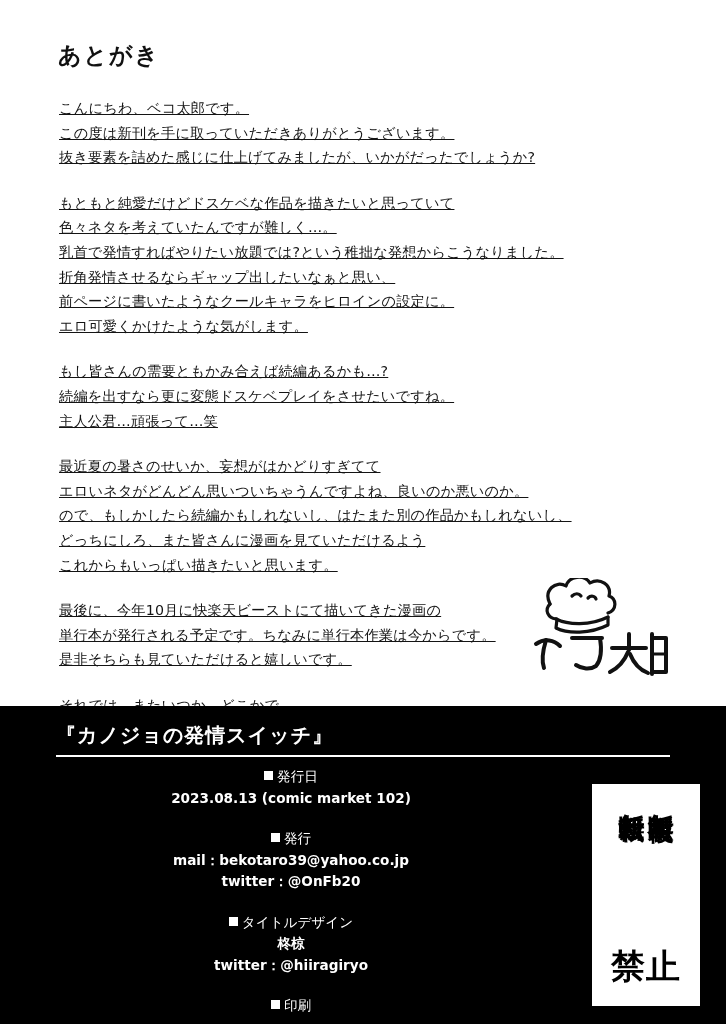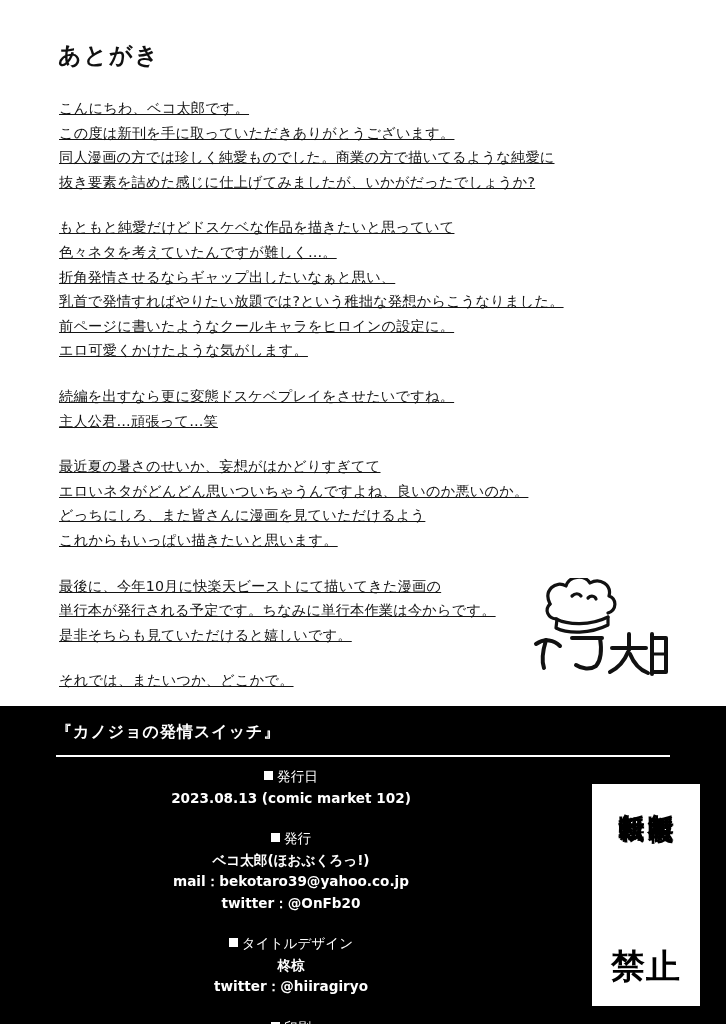--- a/index.html
+++ b/index.html
@@ -82,21 +82,21 @@
     width: 726px;
     height: 318px;
     background: #000000;
     color: #ffffff;
     box-sizing: border-box;
   }
   .colophon-title {
     position: absolute;
     left: 56px;
     top: 16px;
-    font-size: 16px;
+    font-size: 20px;
     font-weight: bold;
     letter-spacing: 1px;
     color: #ffffff;
   }
   .colophon-rule {
     position: absolute;
     left: 56px;
     top: 49px;
     width: 614px;
     height: 2px;
@@ -186,41 +186,42 @@
 
   <div class="afterword">
 
     <div class="afterword-title">あとがき</div>
 
     <div class="afterword-body">
 
       <p class="para">
         <span class="line">こんにちわ、ベコ太郎です。</span>
         <span class="line">この度は新刊を手に取っていただきありがとうございます。</span>
-        <span class="line">同人漫画の方では珍しく純愛ものでした。商業の方で描いてるような純愛に</span>
         <span class="line">抜き要素を詰めた感じに仕上げてみましたが、いかがだったでしょうか?</span>
       </p>
 
       <p class="para">
         <span class="line">もともと純愛だけどドスケベな作品を描きたいと思っていて</span>
         <span class="line">色々ネタを考えていたんですが難しく…。</span>
+        <span class="line">乳首で発情すればやりたい放題では?という稚拙な発想からこうなりました。</span>
         <span class="line">折角発情させるならギャップ出したいなぁと思い、</span>
-        <span class="line">乳首で発情すればやりたい放題では?という稚拙な発想からこうなりました。</span>
         <span class="line">前ページに書いたようなクールキャラをヒロインの設定に。</span>
         <span class="line">エロ可愛くかけたような気がします。</span>
       </p>
 
       <p class="para">
+        <span class="line">もし皆さんの需要ともかみ合えば続編あるかも…?</span>
         <span class="line">続編を出すなら更に変態ドスケベプレイをさせたいですね。</span>
         <span class="line">主人公君…頑張って…笑</span>
       </p>
 
       <p class="para">
         <span class="line">最近夏の暑さのせいか、妄想がはかどりすぎてて</span>
         <span class="line">エロいネタがどんどん思いついちゃうんですよね、良いのか悪いのか。</span>
+        <span class="line">ので、もしかしたら続編かもしれないし、はたまた別の作品かもしれないし、</span>
         <span class="line">どっちにしろ、また皆さんに漫画を見ていただけるよう</span>
         <span class="line">これからもいっぱい描きたいと思います。</span>
       </p>
 
       <p class="para">
         <span class="line">最後に、今年10月に快楽天ビーストにて描いてきた漫画の</span>
         <span class="line">単行本が発行される予定です。ちなみに単行本作業は今からです。</span>
         <span class="line">是非そちらも見ていただけると嬉しいです。</span>
       </p>
 
@@ -269,21 +270,20 @@
 
     <div class="colophon-blocks">
 
       <div class="cblock">
         <span class="cheading"><span class="sq"></span><span>発行日</span></span>
         <span class="cline">2023.08.13 (comic market 102)</span>
       </div>
 
       <div class="cblock">
         <span class="cheading"><span class="sq"></span><span>発行</span></span>
-        <span class="cline">ベコ太郎(ほおぶくろっ!)</span>
         <span class="cline">mail：bekotaro39@yahoo.co.jp</span>
         <span class="cline">twitter：@OnFb20</span>
       </div>
 
       <div class="cblock">
         <span class="cheading"><span class="sq"></span><span>タイトルデザイン</span></span>
         <span class="cline">柊椋</span>
         <span class="cline">twitter：@hiiragiryo</span>
       </div>
 

